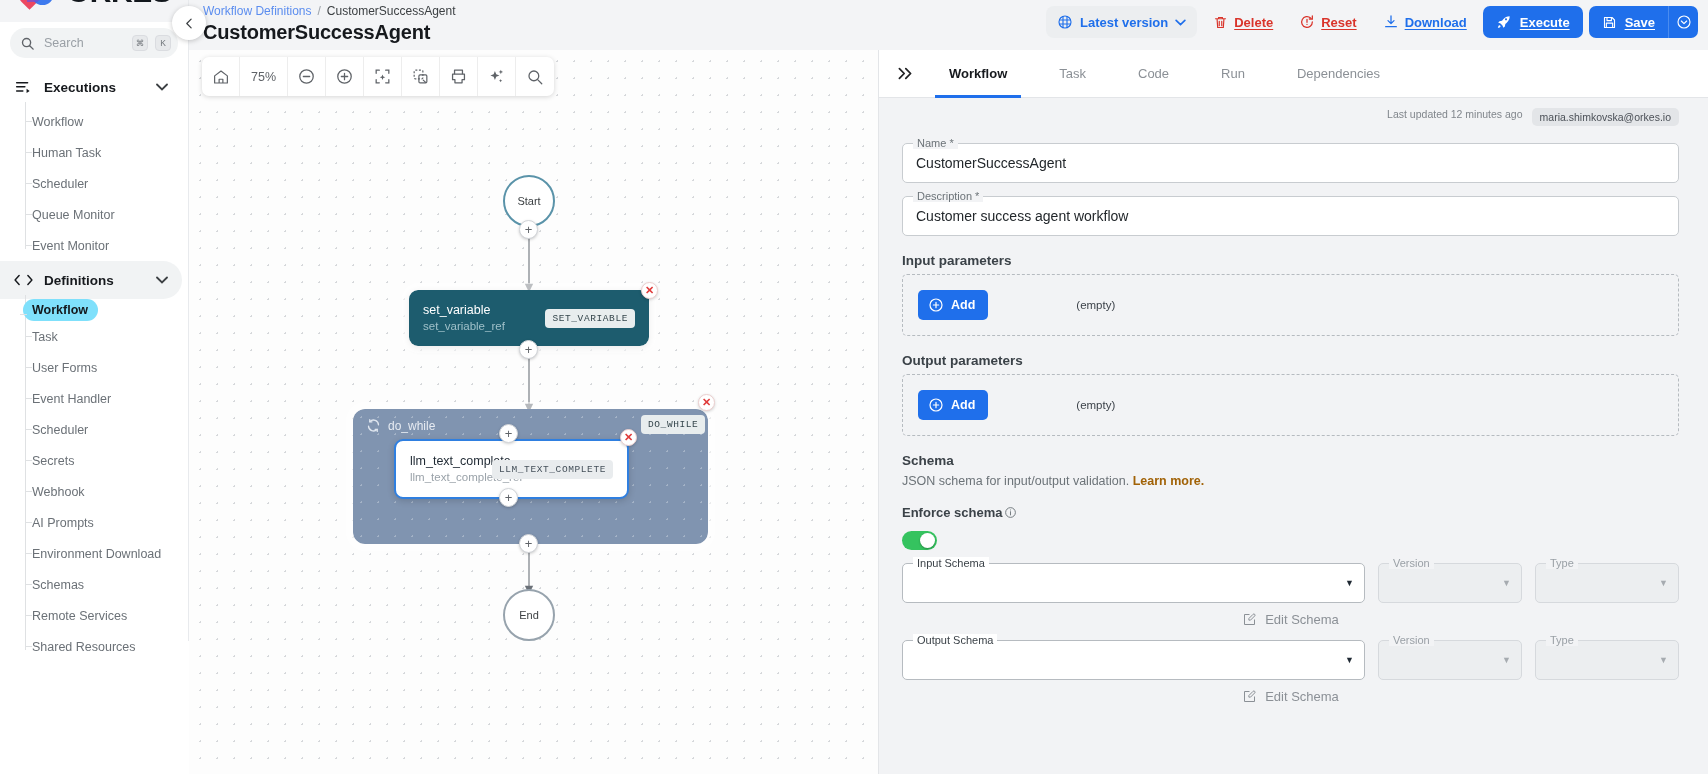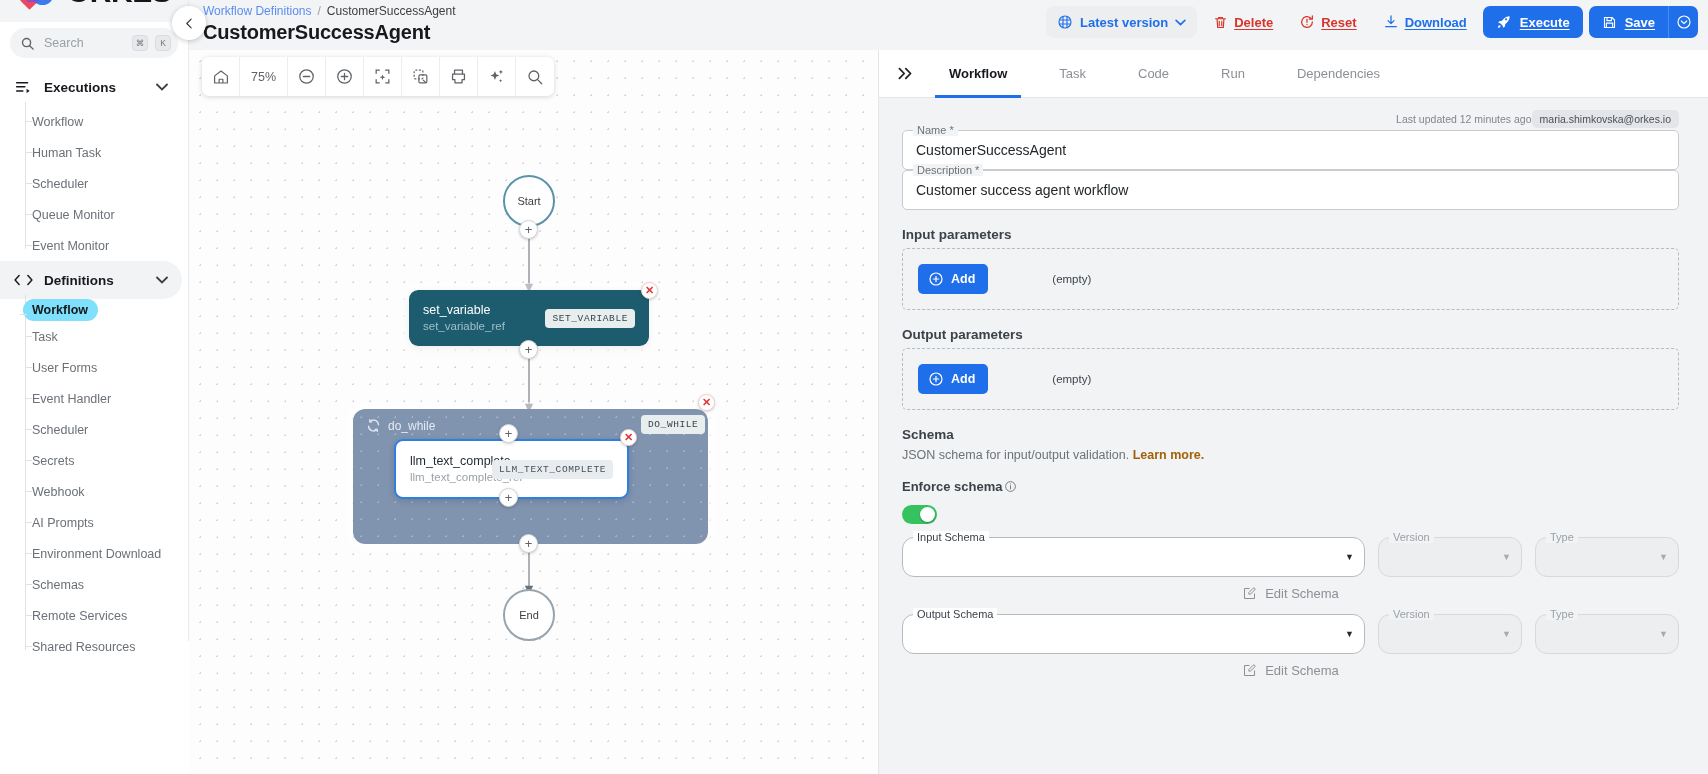--- a/index.html
+++ b/index.html
@@ -194,64 +194,64 @@
   .expand-ico { width:36px; display:flex; justify-content:center; color:#202124; font-size:14px; cursor:pointer; }
   .rtab {
     height:48px; display:flex; align-items:center; padding:0 26px; font-size:13px;
     color:#8b9096; cursor:pointer; position:relative;
   }
   .rtab.active { color:#16191d; font-weight:700; }
   .rtab.active::after {
     content:""; position:absolute; left:12px; right:12px; bottom:0; height:3px; background:#1f6feb;
   }
   .rbody { flex:1; overflow:hidden; padding:10px 29px 0 23px; }
-  .meta-row { display:flex; align-items:center; justify-content:flex-end; height:22px; }
+  .meta-row { display:flex; align-items:flex-start; justify-content:flex-end; gap:9px; height:22px; }
   .meta-txt { font-size:10.5px; color:#81868c; }
   .email-chip {
     background:#e3e5e8; border-radius:5px; padding:3px 8px; font-size:10.5px; color:#4b5057;
   }
 
   .field {
     position:relative; background:#fff; border:1px solid #c8ccd0; border-radius:5px;
-    height:40px; display:flex; align-items:center; padding:0 13px;
+    height:40px; margin-top:13px; display:flex; align-items:center; padding:0 13px;
   }
   .field .flabel {
     position:absolute; top:-7px; left:10px; background:#f2f3f5; padding:0 4px;
     font-size:11px; color:#6c7378;
   }
   .field .fval { font-size:14px; color:#22272b; }
 
   .sec-title { font-size:13.5px; font-weight:700; color:#3b4248; margin:17px 0 6px; }
   .dash-box {
     border:1px dashed #b6bbc0; border-radius:5px; height:62px; display:flex;
     align-items:center; padding:0 15px; position:relative;
   }
   .btn-add {
     background:#1f6feb; color:#fff; border:0; border-radius:5px; height:30px;
     padding:0 13px 0 10px; display:flex; align-items:center; gap:7px;
     font-size:12.5px; font-weight:600; cursor:pointer; font-family:inherit;
   }
-  .empty-tx { font-size:11.5px; color:#3d434a; margin-left:64px;text-align:center; }
+  .empty-tx { font-size:11.5px; color:#3d434a; margin-left:88px;text-align:center; }
 
   .sub-txt { font-size:12.5px; color:#6c7378; margin-top:3px; }
   .sub-txt a { color:#a16207; text-decoration:none; font-weight:700; cursor:pointer; }
   .enforce-row { display:flex; align-items:center; gap:2px; margin-top:17px; }
   .enforce-row .lb { font-size:13px; font-weight:700; color:#3b4248; }
   .toggle {
     width:35px; height:19px; border-radius:10px; background:#35c35f; position:relative;
     margin-top:11px; cursor:pointer;
   }
   .toggle .knob {
     position:absolute; right:2px; top:2px; width:15px; height:15px; border-radius:50%;
     background:#fff; box-shadow:0 1px 2px rgba(0,0,0,.3);
   }
 
   .schema-row { display:flex; gap:13px; margin-top:13px; align-items:flex-start; }
   .sel {
-    position:relative; border-radius:12px; height:40px; display:flex; align-items:center;
+    position:relative; border-radius:5px; height:40px; display:flex; align-items:center;
     padding:0 26px 0 13px;
   }
   .sel.white { background:#fff; border:1px solid #b6bbc0; }
   .sel.muted { background:#eceef0; border:1px solid #d6d9dd; }
   .sel .flabel {
     position:absolute; top:-7px; left:10px; padding:0 4px; font-size:11px;
   }
   .sel.white .flabel { background:#fff; color:#3b4248; }
   .sel.muted .flabel { background:#f2f3f5; color:#9aa0a6; }
   .sel .caret { position:absolute; right:10px; font-size:9px; }

